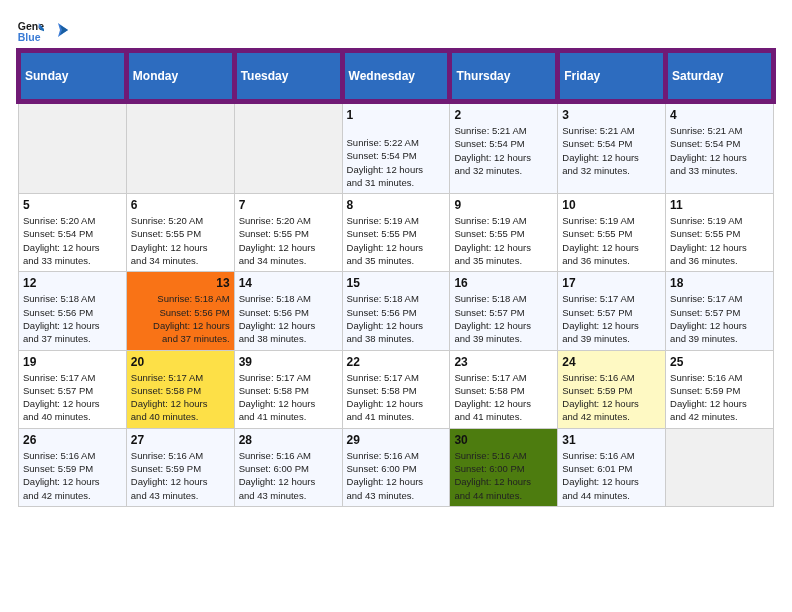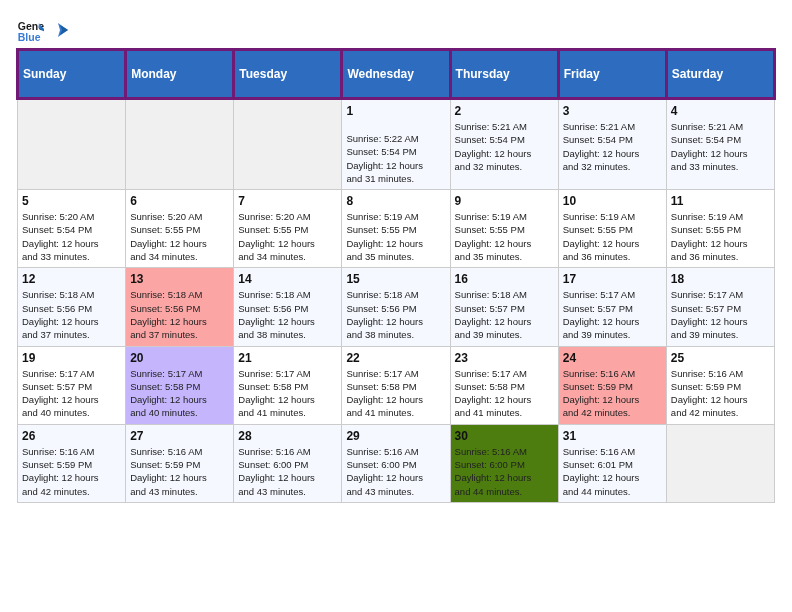--- a/index.html
+++ b/index.html
@@ -41,21 +41,21 @@
       width: 100%;
       border-collapse: collapse;
       font-size: 10.5px;
     }
     .calendar th {
       background: #2d6cbf;
       color: #fff;
       padding: 16px 4px;
       text-align: left;
       font-size: 12px;
-      border: 3px solid #701a75;
+      border: 5px solid #701a75;
     }
     .calendar td {
       border: 1px solid #ccc;
       vertical-align: top;
       padding: 4px 4px 4px 4px;
       width: 108px;
       min-height: 70px;
       background: #fff;
     }
     .calendar tr:nth-child(odd) td {
@@ -205,21 +205,21 @@
         </td>
       </tr>
       <tr>
         <td style="background: rgb(245, 248, 255);">
           <div class="day-number">12</div>
           <div class="day-info" style="white-space: pre-line;">Sunrise: 5:18 AM
 Sunset: 5:56 PM
 Daylight: 12 hours
 and 37 minutes.</div>
         </td>
-        <td style="background: #fca5a5;">
+        <td style="background: #f97316; text-align: right;">
           <div class="day-number">13</div>
           <div class="day-info" style="white-space: pre-line;">Sunrise: 5:18 AM
 Sunset: 5:56 PM
 Daylight: 12 hours
 and 37 minutes.</div>
         </td>
         <td style="background: rgb(245, 248, 255); margin-top: 24px;">
           <div class="day-number">14</div>
           <div class="day-info" style="white-space: pre-line;">Sunrise: 5:18 AM
 Sunset: 5:56 PM
@@ -256,49 +256,49 @@
         </td>
       </tr>
       <tr>
         <td style="background: rgb(255, 255, 255);">
           <div class="day-number">19</div>
           <div class="day-info" style="white-space: pre-line;">Sunrise: 5:17 AM
 Sunset: 5:57 PM
 Daylight: 12 hours
 and 40 minutes.</div>
         </td>
-        <td style="background: #c4b5fd; margin-top: 16px;">
+        <td style="background: #fde047; margin-top: 16px;">
           <div class="day-number">20</div>
           <div class="day-info" style="white-space: pre-line;">Sunrise: 5:17 AM
 Sunset: 5:58 PM
 Daylight: 12 hours
 and 40 minutes.</div>
         </td>
         <td style="background: rgb(255, 255, 255);">
-          <div class="day-number">21</div>
+          <div class="day-number">39</div>
           <div class="day-info" style="white-space: pre-line;">Sunrise: 5:17 AM
 Sunset: 5:58 PM
 Daylight: 12 hours
 and 41 minutes.</div>
         </td>
         <td style="background: rgb(255, 255, 255);">
           <div class="day-number">22</div>
           <div class="day-info" style="white-space: pre-line;">Sunrise: 5:17 AM
 Sunset: 5:58 PM
 Daylight: 12 hours
 and 41 minutes.</div>
         </td>
         <td style="background: rgb(255, 255, 255);">
           <div class="day-number">23</div>
           <div class="day-info" style="white-space: pre-line;">Sunrise: 5:17 AM
 Sunset: 5:58 PM
 Daylight: 12 hours
 and 41 minutes.</div>
         </td>
-        <td style="background: #fca5a5;">
+        <td style="background: #fef9c3;">
           <div class="day-number">24</div>
           <div class="day-info" style="white-space: pre-line;">Sunrise: 5:16 AM
 Sunset: 5:59 PM
 Daylight: 12 hours
 and 42 minutes.</div>
         </td>
         <td style="background: rgb(255, 255, 255); border-radius: 15px;">
           <div class="day-number">25</div>
           <div class="day-info" style="white-space: pre-line;">Sunrise: 5:16 AM
 Sunset: 5:59 PM

